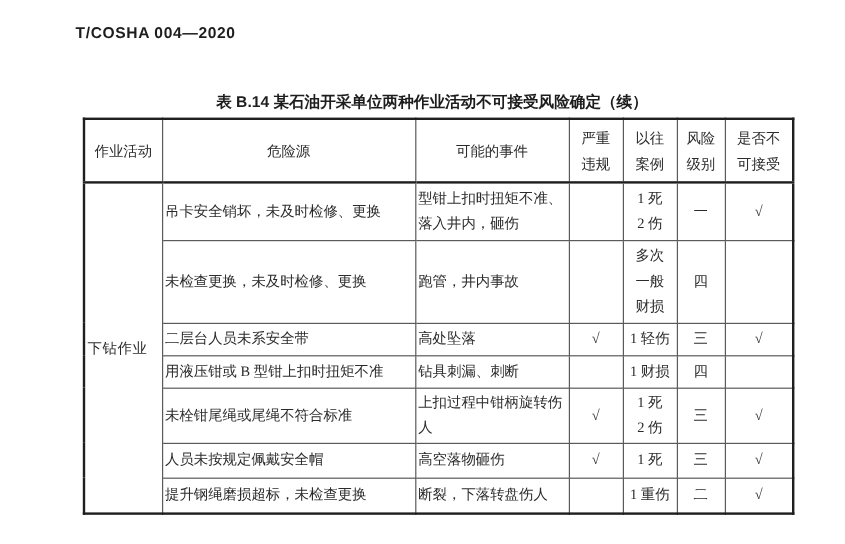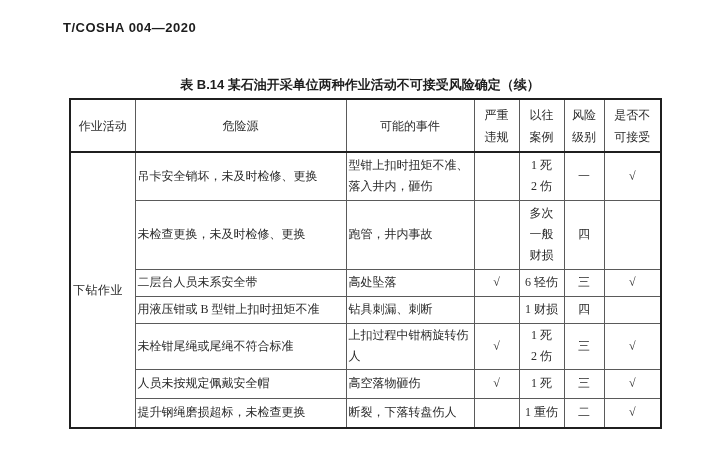--- a/index.html
+++ b/index.html
@@ -132,21 +132,21 @@
         <td class="center">多次
 一般
 财损</td>
         <td class="center">四</td>
         <td class="center check"></td>
       </tr>
       <tr class="h-r2">
         <td class="left">二层台人员未系安全带</td>
         <td class="left">高处坠落</td>
         <td class="center check">√</td>
-        <td class="center">6 轻伤</td>
+        <td class="center">1 轻伤</td>
         <td class="center">三</td>
         <td class="center check">√</td>
       </tr>
       <tr class="h-r3">
         <td class="left">用液压钳或 B 型钳上扣时扭矩不准</td>
         <td class="left">钻具刺漏、刺断</td>
         <td class="center check"></td>
         <td class="center">1 财损</td>
         <td class="center">四</td>
         <td class="center check"></td>

